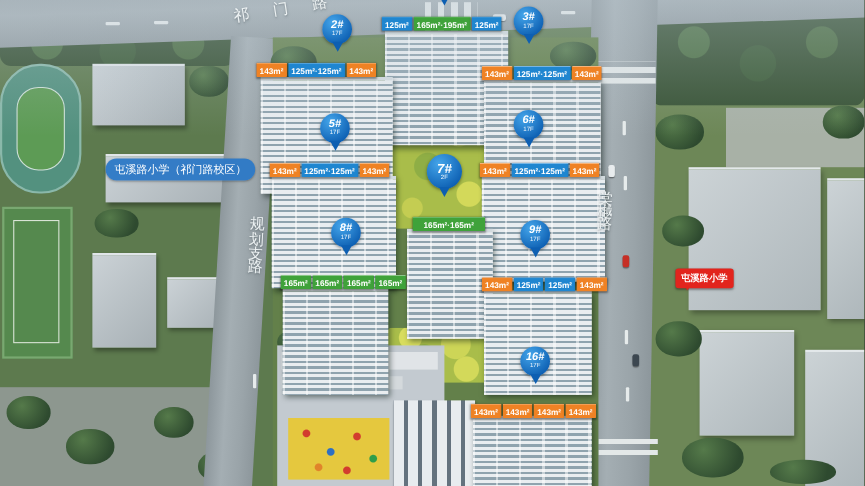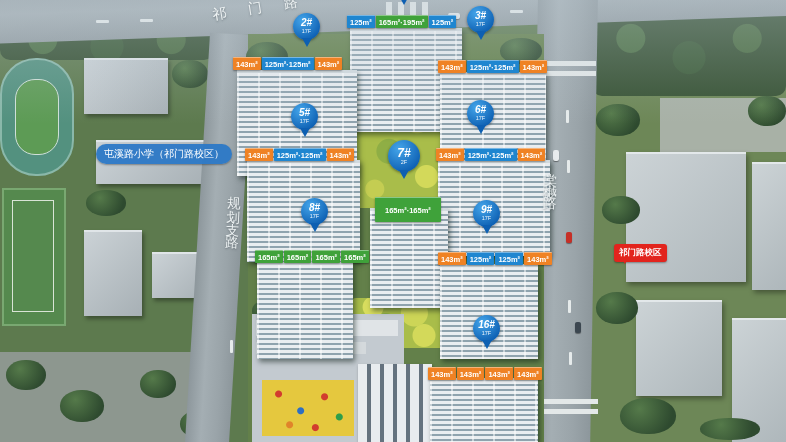--- a/index.html
+++ b/index.html
@@ -171,21 +171,21 @@
     <span class="tag orange">143m²</span>
     <span class="tag blue">125m²·125m²</span>
     <span class="tag orange">143m²</span>
   </div>
   <div class="tagrow" style="left:436px;top:148px;">
     <span class="tag orange">143m²</span>
     <span class="tag blue">125m²·125m²</span>
     <span class="tag orange">143m²</span>
   </div>
   <div class="tagrow" style="left:375px;top:197px;">
-    <span class="tag green" style="padding:12px 10px;">165m²·165m²</span>
+    <span class="tag green" style="padding:0 10px;">165m²·165m²</span>
   </div>
   <div class="tagrow" style="left:255px;top:250px;">
     <span class="tag green">165m²</span>
     <span class="tag green">165m²</span>
     <span class="tag green">165m²</span>
     <span class="tag green">165m²</span>
   </div>
   <div class="tagrow" style="left:438px;top:252px;">
     <span class="tag orange">143m²</span>
     <span class="tag blue">125m²</span>
@@ -259,15 +259,15 @@
 
   <div class="pin" style="left:473px;top:315px;">
     <div class="pin-head">
       <span class="pin-label">16#</span>
       <span class="pin-floors">17F</span>
     </div>
     <div class="pin-tail"></div>
   </div>
 
   <div class="school" style="left:96px;top:144px;">屯溪路小学（祁门路校区）</div>
-  <div class="bubble" style="left:614px;top:244px;">祁门路校区</div>
+  <div class="bubble" style="left:614px;top:244px;">屯溪路小学</div>
 
 </div>
 
 </body></html>

